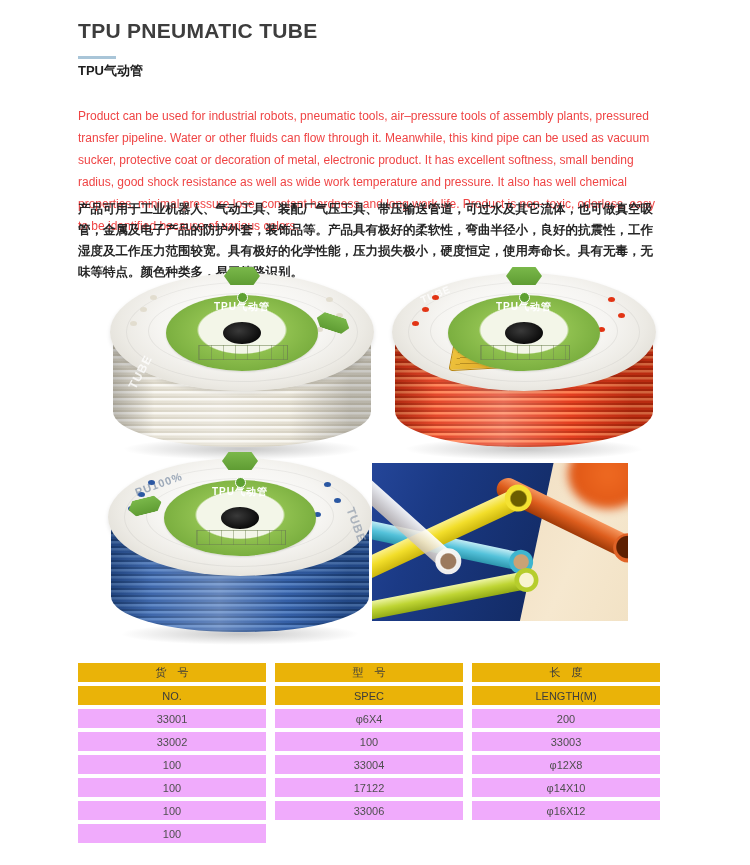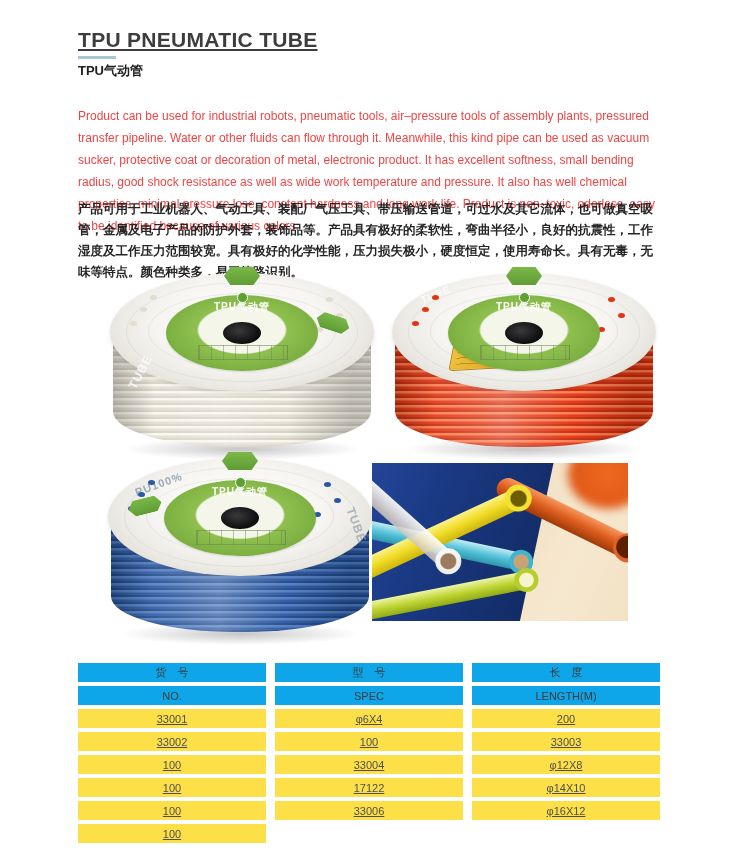--- a/index.html
+++ b/index.html
@@ -1,20 +1,20 @@
 <!DOCTYPE html>
 <html><head>
 <meta charset="utf-8">
 <style>
   html,body { margin:0; padding:0; background:#ffffff; }
   body { font-family:"Liberation Sans", sans-serif; }
   .page { position:relative; width:750px; height:865px; background:#ffffff; overflow:hidden; }
 
   
-  .title { position:absolute; left:78px; top:28px; font-size:21px; font-weight:bold; color:#3d3d3d; letter-spacing:0.3px;text-decoration:underline; }
+  .title { position:absolute; left:78px; top:19px; font-size:21px; font-weight:bold; color:#3d3d3d; letter-spacing:0.3px; }
   .accent-line { position:absolute; left:78px; top:56px; width:38px; height:3px; background:#a9c5d8; }
   .subtitle { position:absolute; left:78px; top:62px; font-size:13px; font-weight:bold; color:#1e1e1e; }
 
   
   .desc-en { position:absolute; left:78px; top:105px; width:580px; font-size:12px; line-height:22px; color:#ef4444; }
   .desc-zh { position:absolute; left:78px; top:199px; width:584px; font-size:12.5px; line-height:21px; color:#262626; font-weight:bold; }
 
   
   .spool { position:absolute; width:264px; height:180px; }
   .spool--clear { --c1:#f8f6f0; --c2:#e2ddcf; --c3:#cbc5b4; }
@@ -93,22 +93,22 @@
     background:radial-gradient(circle, #f8f4cf 0 40%, #b6cd2c 46%); }
   .t-clear { left:-35px; top:50px; width:135px; height:19px; transform:rotate(42deg);
     background:linear-gradient(rgba(255,255,255,0.92), rgba(235,228,220,0.85) 55%, rgba(205,195,185,0.85)); }
   .t-clear .tube-end { right:-4px; top:-4px; width:26px; height:26px;
     background:radial-gradient(circle, #9c7a5e 0 40%, rgba(250,248,245,0.95) 47%); }
 
   
   .spec-table { position:absolute; left:78px; top:663px; width:582px;
     display:grid; grid-template-columns:1fr 1fr 1fr; column-gap:9px; row-gap:4px; grid-auto-rows:19px; }
   .cell { display:flex; align-items:center; justify-content:center; font-size:11px; }
-  .th { background:#0ea5e9; color:#3c3c3c; }
-  .td { background:#fde047; color:#4f4f4f;text-decoration:underline; }
+  .th { background:#eab308; color:#3c3c3c; }
+  .td { background:#f0abfc; color:#4f4f4f; }
 </style>
 </head>
 <body>
 
 <div class="page">
 
   <div class="title">TPU PNEUMATIC TUBE</div>
   <div class="accent-line"></div>
   <div class="subtitle">TPU气动管</div>
 

